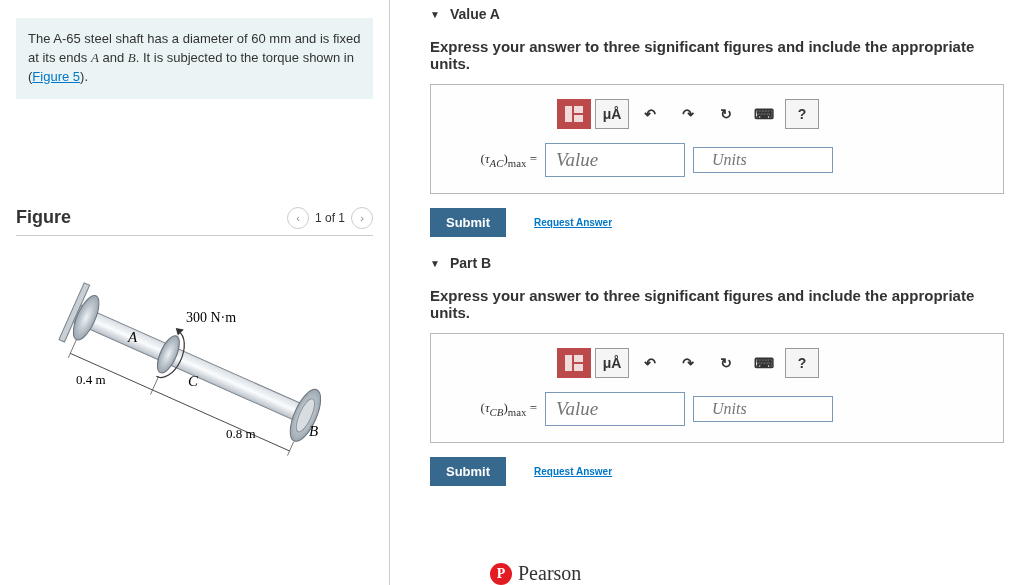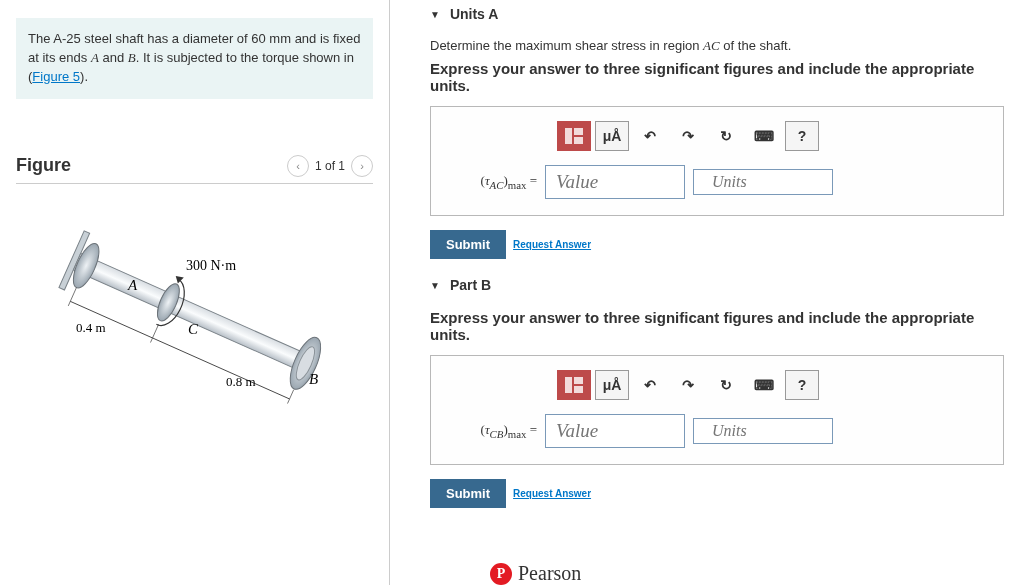--- a/index.html
+++ b/index.html
@@ -4,21 +4,21 @@
 <style>
 * { box-sizing: border-box; margin: 0; padding: 0; }
 body { font-family: Arial, Helvetica, sans-serif; font-size: 13px; color: #333; background: #fff; }
 .container { display: flex; width: 1024px; height: 585px; }
 .left-panel { width: 390px; padding: 18px 16px; border-right: 1px solid #ccc; }
 .right-panel { flex: 1; padding: 6px 20px 0 40px; overflow: hidden; }
 
 .problem-box { background: #eaf4f4; padding: 12px 12px; font-size: 13px; line-height: 1.45; }
 .problem-box a { color: #0077c8; text-decoration: underline; }
 
-.figure-header { display: flex; align-items: center; justify-content: space-between; margin-top: 56px; border-bottom: 1px solid #ccc; padding-bottom: 6px; }
+.figure-header { display: flex; align-items: center; justify-content: space-between; margin-top: 108px; border-bottom: 1px solid #ccc; padding-bottom: 6px; }
 .figure-title { font-size: 18px; font-weight: bold; }
 .pager { display: flex; align-items: center; gap: 6px; font-size: 12px; }
 .pager-btn { width: 22px; height: 22px; border: 1px solid #ccc; border-radius: 50%; background: #fff; display: inline-flex; align-items: center; justify-content: center; font-size: 11px; color: #888; cursor: pointer; }
 
 .figure-img { margin-top: 40px; padding-left: 20px; }
 .fig-svg { width: 320px; height: 190px; }
 
 .part-section { margin-bottom: 18px; }
 .part-header { display: flex; align-items: center; gap: 10px; font-weight: bold; font-size: 14px; margin-bottom: 16px; cursor: pointer; }
 .part-header .tri { font-size: 10px; }
@@ -29,37 +29,37 @@
 .toolbar { display: flex; align-items: center; gap: 4px; margin-bottom: 14px; margin-left: 110px; font-weight: bold; }
 .tb-btn { height: 30px; min-width: 34px; border: 1px solid #999; background: #f5f5f5; display: inline-flex; align-items: center; justify-content: center; font-size: 14px; cursor: pointer; }
 .tb-btn.red { background: #bd4a4a; color: #fff; border-color: #bd4a4a; padding: 0 4px; }
 .tb-noborder { border: none; background: transparent; }
 
 .input-row { display: flex; align-items: center; gap: 8px; }
 .var-label { font-family: "Times New Roman", serif; font-size: 13px; width: 90px; text-align: right; }
 .val-input { width: 140px; height: 34px; border: 1px solid #7a99b8; font-family: "Times New Roman", serif; font-style: italic; font-size: 19px; color: #8b5cf6; padding: 0 10px; }
 .unit-input { width: 140px; height: 26px; border: 1px solid #7a99b8; font-family: "Times New Roman", serif; font-style: italic; font-size: 16px; color: #9a9a9a; padding: 0 18px; }
 
-.submit-row { display: flex; align-items: center; gap: 7px; margin-top: 14px; }
+.submit-row { display: flex; align-items: center; gap: 28px; margin-top: 14px; }
 .submit-btn { background: #37698f; color: #fff; border: none; padding: 7px 16px; font-size: 13px; font-weight: bold; cursor: pointer; }
 .req-link { color: #0077c8; text-decoration: underline; font-size: 10px; font-weight: bold; cursor: pointer; }
 
 .pearson-footer { position: absolute; bottom: 0; left: 490px; display: flex; align-items: center; gap: 6px; font-family: "Times New Roman", serif; font-size: 20px; }
 .pearson-logo { width: 22px; height: 22px; border-radius: 50%; background: #e31b23; color: #fff; display: inline-flex; align-items: center; justify-content: center; font-weight: bold; font-size: 14px; }
 
 .hl { font-style: normal; }
 .mi { font-style: italic; font-family: "Times New Roman", serif; }
 </style>
 </head>
 <body>
 
 <div class="container">
   <div class="left-panel">
     <div class="problem-box">
-      <span>The A-25 steel shaft has a diameter of </span><span class="hl">60 mm</span><span> and is fixed at its ends </span><span class="mi">A</span><span> and </span><span class="mi">B</span><span>. It is subjected to the torque shown in (</span><a href="#">Figure 5</a><span>).</span>
+      <span>The A-65 steel shaft has a diameter of </span><span class="hl">60 mm</span><span> and is fixed at its ends </span><span class="mi">A</span><span> and </span><span class="mi">B</span><span>. It is subjected to the torque shown in (</span><a href="#">Figure 5</a><span>).</span>
     </div>
 
     <div class="figure-header">
       <div class="figure-title">Figure</div>
       <div class="pager">
         <span class="pager-btn">‹</span>
         <span>1 of 1</span>
         <span class="pager-btn">›</span>
       </div>
     </div>
@@ -109,24 +109,21 @@
         <text x="190" y="162" font-family="Times New Roman" font-size="13">0.8 m</text>
       </svg>
     </div>
   </div>
 
   <div class="right-panel">
 
     <div class="part-section">
       <div class="part-header">
         <span class="tri">▼</span>
-        <span>Units A</span>
-      </div>
-      <div class="prompt">
-        <span>Determine the maximum shear stress in region </span><span class="mi">AC</span><span> of the shaft.</span>
+        <span>Value A</span>
       </div>
       <div class="instruction">Express your answer to three significant figures and include the appropriate units.</div>
 
       <div class="answer-box">
         <div class="toolbar">
           <span class="tb-btn red">
             <svg width="20" height="18">
                 <rect x="1" y="1" width="7" height="16" fill="#fff" opacity="0.8"></rect>
                 <rect x="10" y="1" width="9" height="7" fill="#fff" opacity="0.8"></rect>
                 <rect x="10" y="10" width="9" height="7" fill="#fff" opacity="0.8"></rect>

